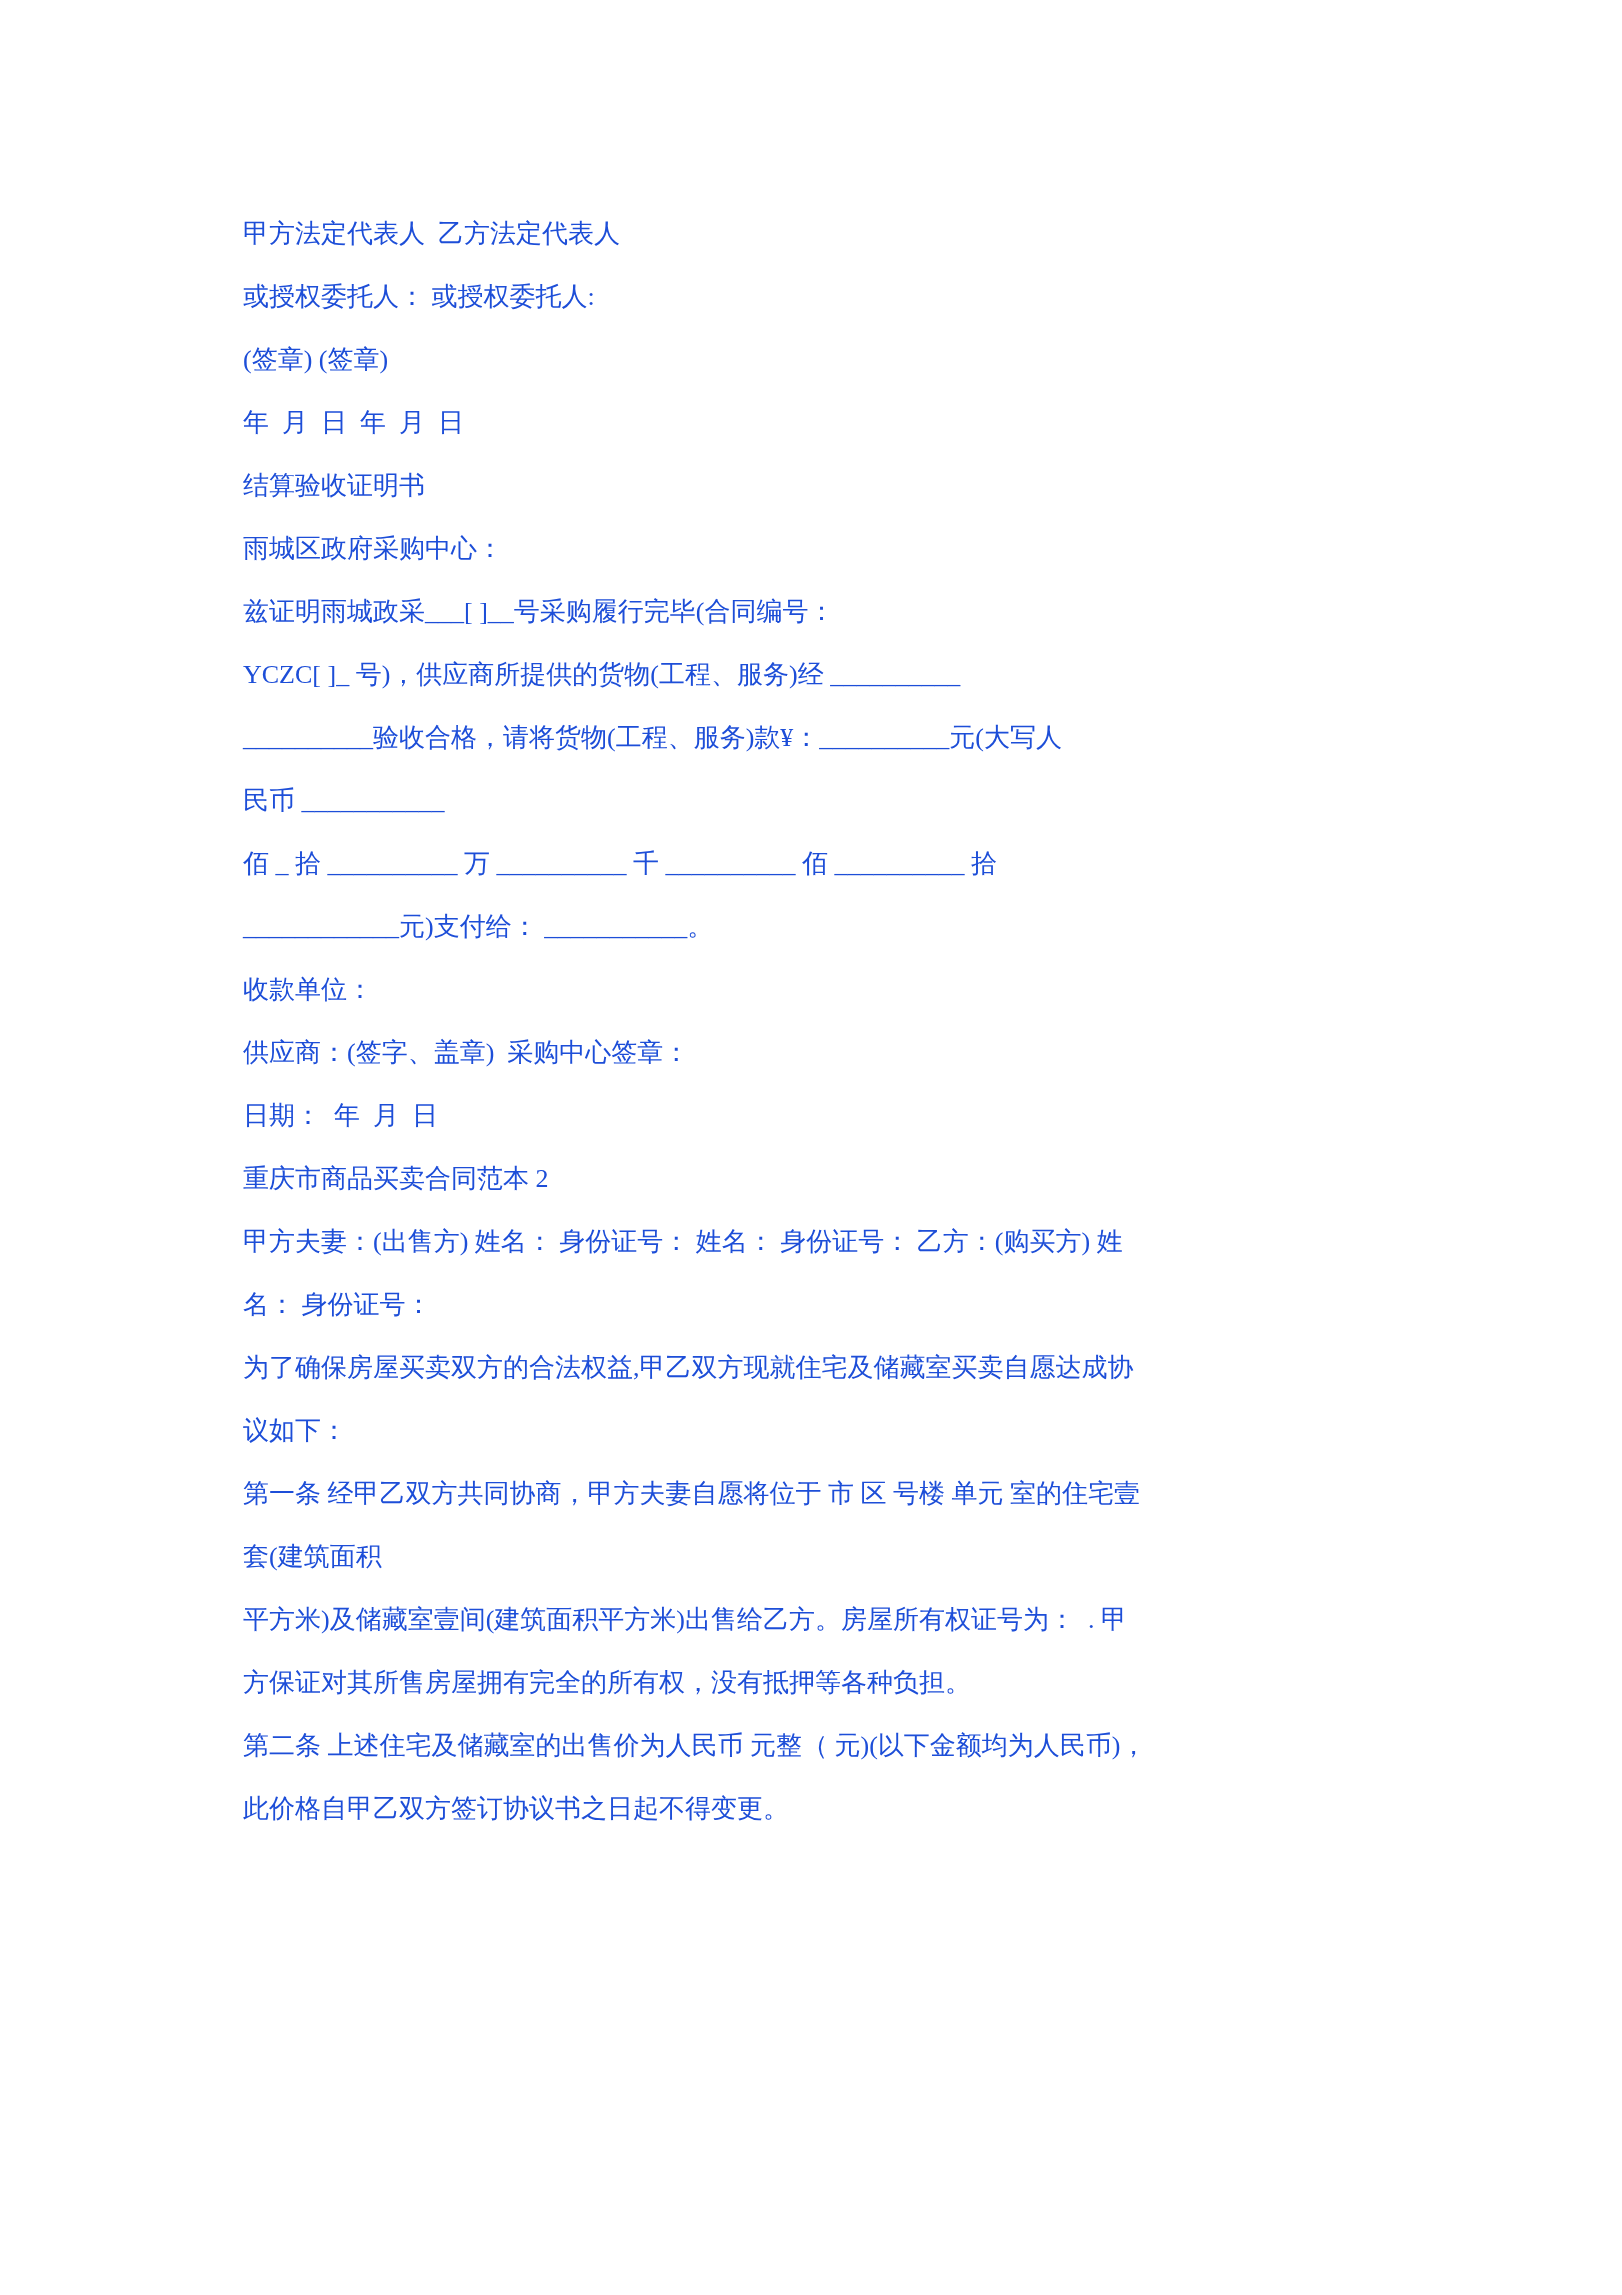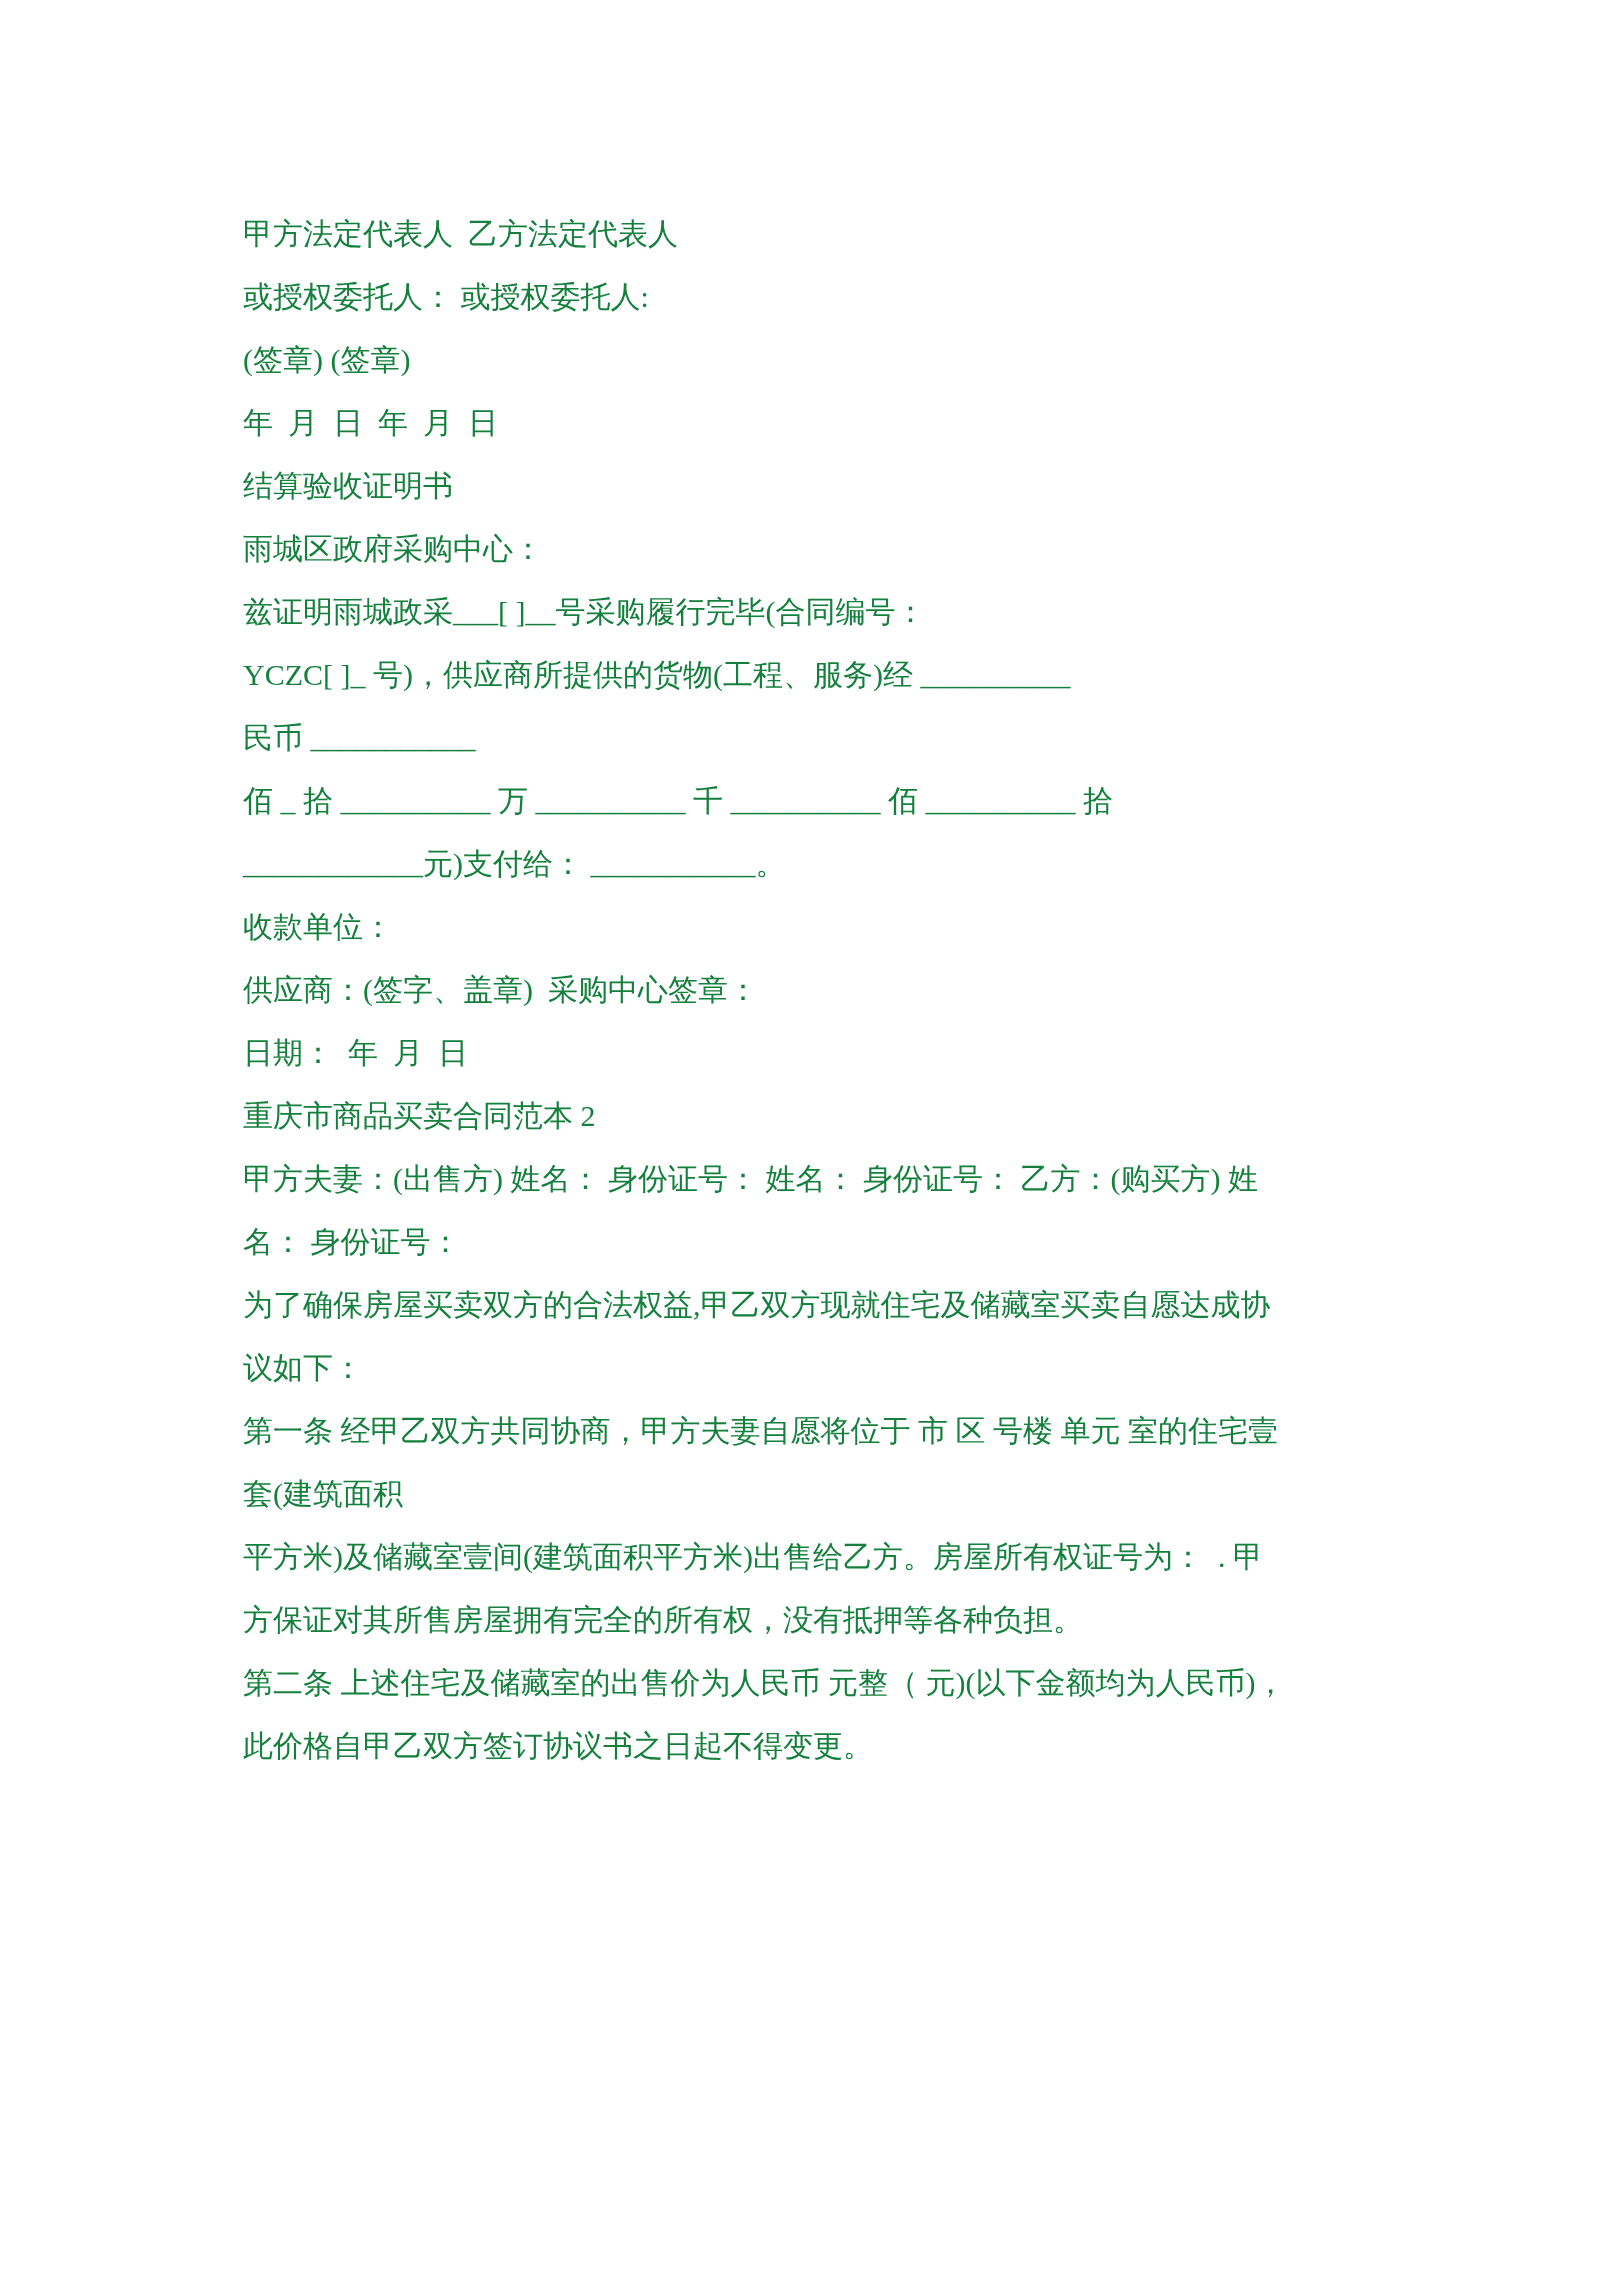--- a/index.html
+++ b/index.html
@@ -17,39 +17,40 @@
   }
   .text-block {
     position: absolute;
     left: 243px;
     top: 202px;
     width: 1197px;
   }
   .doc-line {
     height: 63px;
     line-height: 63px;
-    font-size: 30px;
-    color: #15803d;
+    font-size: 26px;
+    color: #1d4ed8;
     white-space: pre;
     letter-spacing: 0px;
   }
 </style>
 </head>
 <body>
 
 <div class="page">
   <div class="text-block">
     <div class="doc-line">甲方法定代表人  乙方法定代表人</div>
     <div class="doc-line">或授权委托人： 或授权委托人:</div>
     <div class="doc-line">(签章) (签章)</div>
     <div class="doc-line">年  月  日  年  月  日</div>
     <div class="doc-line">结算验收证明书</div>
     <div class="doc-line">雨城区政府采购中心：</div>
     <div class="doc-line">兹证明雨城政采___[ ]__号采购履行完毕(合同编号：</div>
     <div class="doc-line">YCZC[ ]_ 号)，供应商所提供的货物(工程、服务)经 __________</div>
+    <div class="doc-line">__________验收合格，请将货物(工程、服务)款¥：__________元(大写人</div>
     <div class="doc-line">民币 ___________</div>
     <div class="doc-line">佰 _ 拾 __________ 万 __________ 千 __________ 佰 __________ 拾</div>
     <div class="doc-line">____________元)支付给： ___________。</div>
     <div class="doc-line">收款单位：</div>
     <div class="doc-line">供应商：(签字、盖章)  采购中心签章：</div>
     <div class="doc-line">日期：  年  月  日</div>
     <div class="doc-line">重庆市商品买卖合同范本 2</div>
     <div class="doc-line">甲方夫妻：(出售方) 姓名： 身份证号： 姓名： 身份证号： 乙方：(购买方) 姓</div>
     <div class="doc-line">名： 身份证号：</div>
     <div class="doc-line">为了确保房屋买卖双方的合法权益,甲乙双方现就住宅及储藏室买卖自愿达成协</div>

